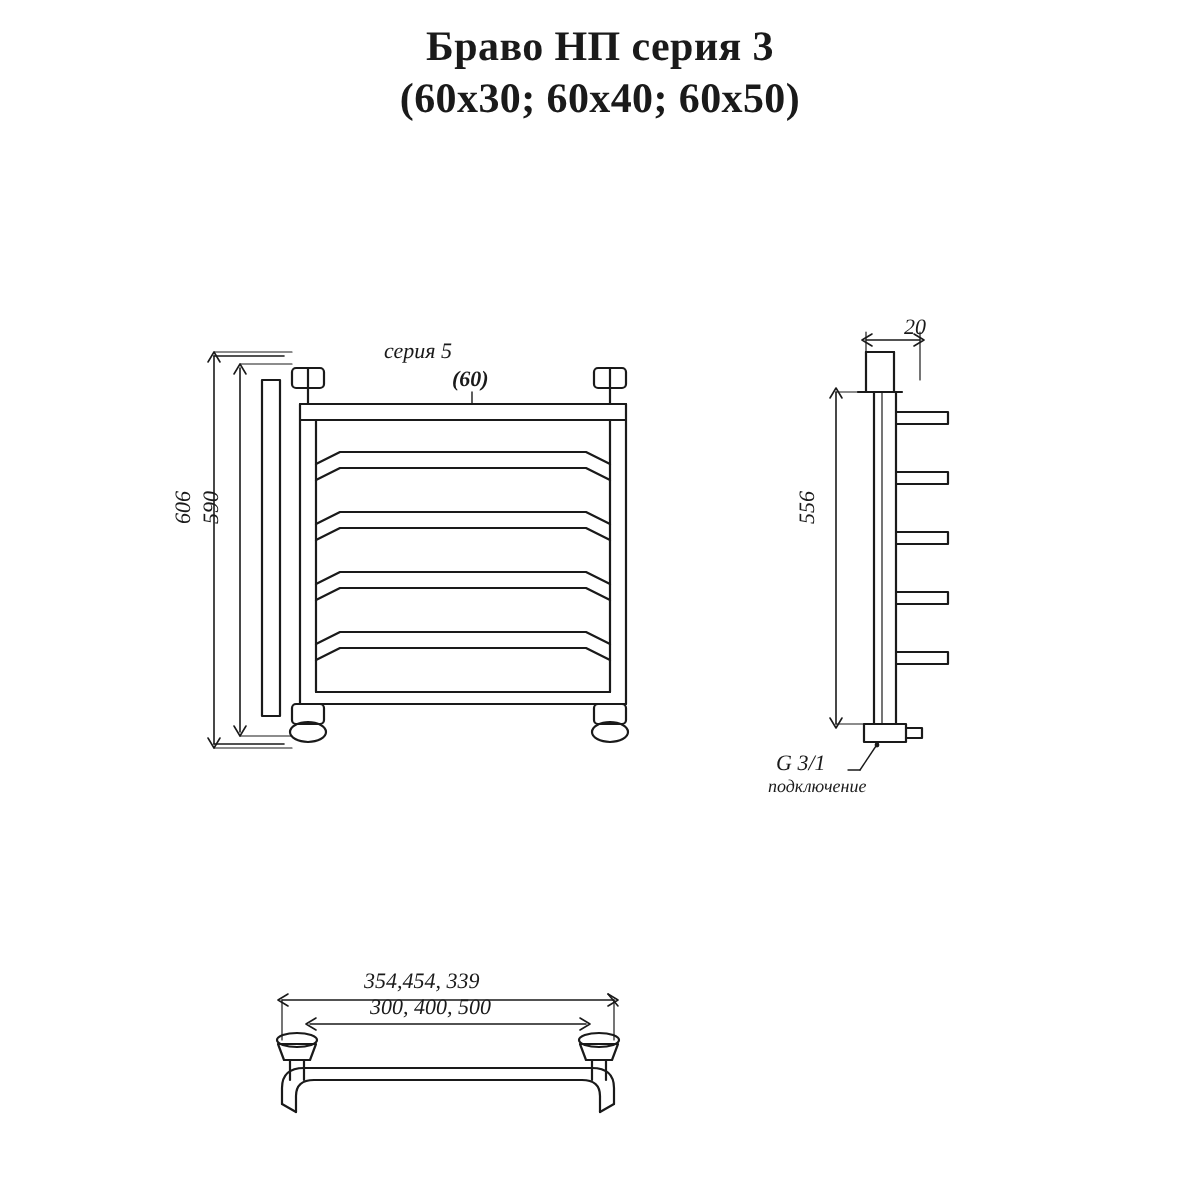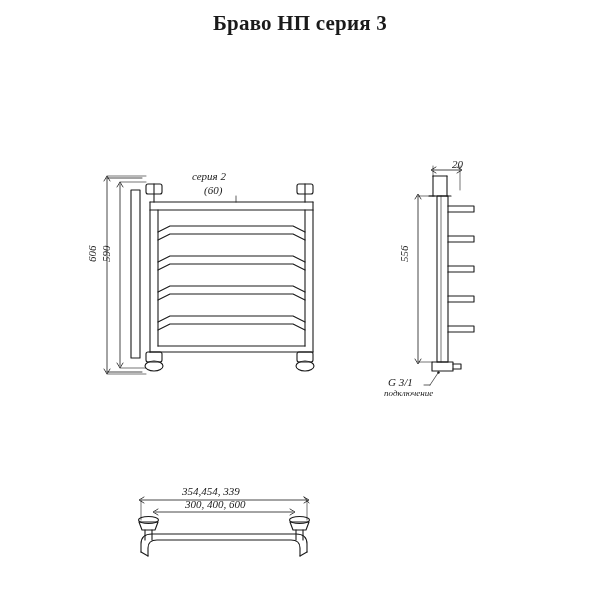--- a/index.html
+++ b/index.html
@@ -58,20 +58,21 @@
     font-size: 9px;
   }
 </style>
 </head>
 <body>
 
 <div id="page">
 
   <div class="title-block">
     <div class="title-line1">Браво НП серия 3</div>
+    <div class="title-line2">(60х30; 60х40; 60х50)</div>
   </div>
 
   <svg class="drawing" viewBox="0 0 600 600">
     <g fill="none" stroke="#1a1a1a" stroke-width="1.1" stroke-linecap="round" stroke-linejoin="round">
 
       <rect x="131" y="190" width="9" height="168"></rect>
 
       <path d="M150 202 L313 202"></path>
       <path d="M150 210 L313 210"></path>
 
@@ -211,28 +212,28 @@
       </g>
       <g stroke-width="0.8">
         <path d="M155 512 L293 512"></path>
         <path d="M158 509 L153 512 L158 515"></path>
         <path d="M290 509 L295 512 L290 515"></path>
       </g>
 
     </g>
   </svg>
 
-  <div class="lbl" style="left:192px; top:170px;">серия 2</div>
-  <div class="lbl" style="left:204px; top:184px;">(60)</div>
+  <div class="lbl" style="left:192px; top:170px;">серия 5</div>
+  <div class="lbl" style="left:226px; top:184px;font-weight:bold;">(60)</div>
 
   <div class="lbl" style="left:86px; top:262px; transform: rotate(-90deg); transform-origin: left top;">606</div>
   <div class="lbl" style="left:100px; top:262px; transform: rotate(-90deg); transform-origin: left top;">590</div>
 
   <div class="lbl" style="left:452px; top:158px;">20</div>
   <div class="lbl" style="left:398px; top:262px; transform: rotate(-90deg); transform-origin: left top;">556</div>
 
   <div class="lbl" style="left:388px; top:376px;">G 3/1</div>
   <div class="lbl small" style="left:384px; top:388px;">подключение</div>
 
   <div class="lbl" style="left:182px; top:485px;">354,454, 339</div>
-  <div class="lbl" style="left:185px; top:498px;">300, 400, 600</div>
+  <div class="lbl" style="left:185px; top:498px;">300, 400, 500</div>
 
 </div>
 
 </body></html>

